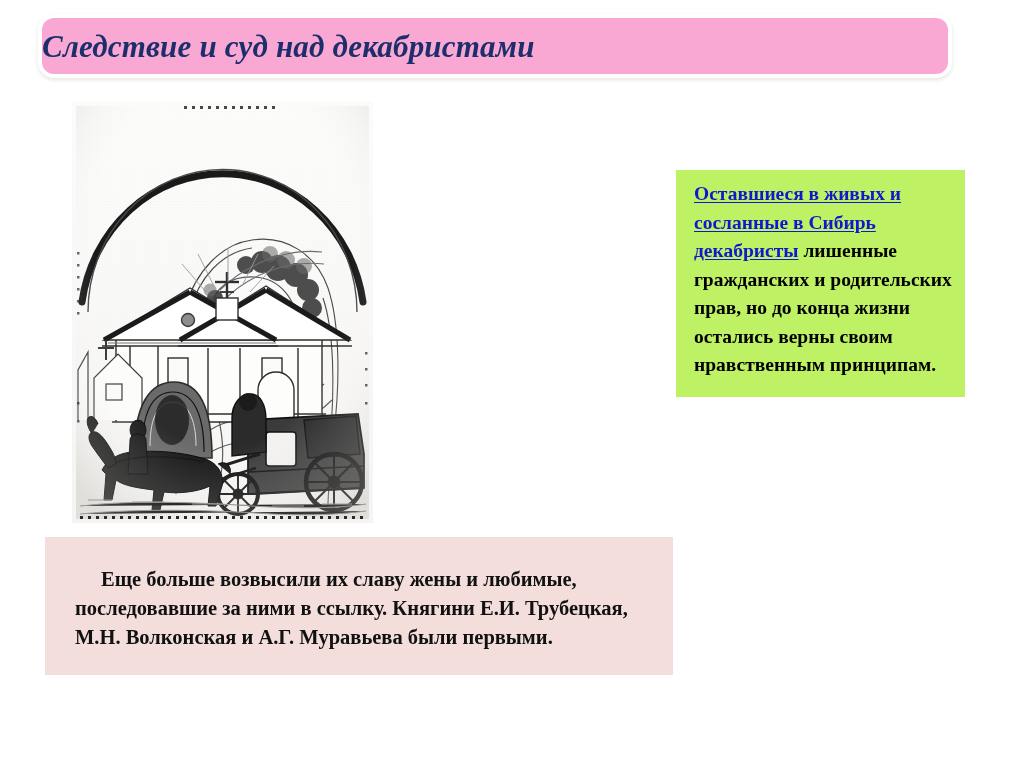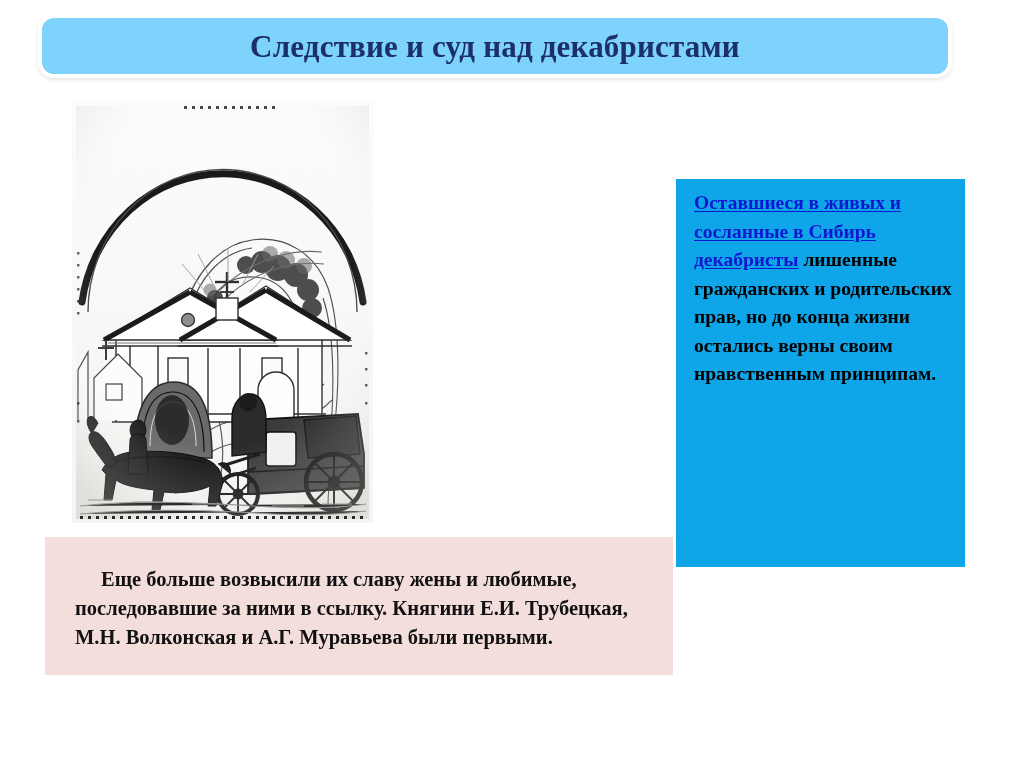--- a/index.html
+++ b/index.html
@@ -17,27 +17,28 @@
     font-family: "Liberation Serif", "DejaVu Serif", serif;
   }
 
   
   #title-banner {
     position: absolute;
     left: 38px;
     top: 14px;
     width: 914px;
     height: 64px;
-    background: #7dd3fc;
+    background: #f9a8d4;
     border: 4px solid #ffffff;
     border-radius: 16px;
     box-shadow: 0 2px 4px rgba(0,0,0,0.10);
     display: flex;
     align-items: center;
-    justify-content: center;
+    justify-content: flex-start;
+    font-style: italic;
   }
   #title-text {
     font-family: "Liberation Serif", "DejaVu Serif", serif;
     font-weight: bold;
     font-size: 31px;
     letter-spacing: 0.2px;
     color: #1d2f6b;
     white-space: nowrap;
     line-height: 1;
   }
@@ -51,24 +52,24 @@
     height: 421px;
     background: #fbfbfa;
     overflow: hidden;
   }
   #illustration-frame svg { display: block; }
 
   
   #sidebar-note {
     position: absolute;
     left: 676px;
-    top: 179px;
+    top: 170px;
     width: 289px;
-    height: 388px;
-    background: #0ea5e9;
+    height: 227px;
+    background: #bef264;
     padding: 10px 12px 8px 18px;
   }
   #sidebar-note p {
     margin: 0;
     font-family: "Liberation Serif", "DejaVu Serif", serif;
     font-weight: bold;
     font-size: 19.5px;
     line-height: 1.465;
     color: #000000;
     text-align: left;

